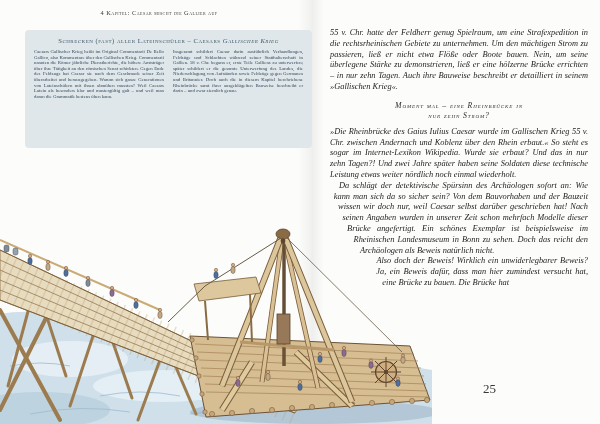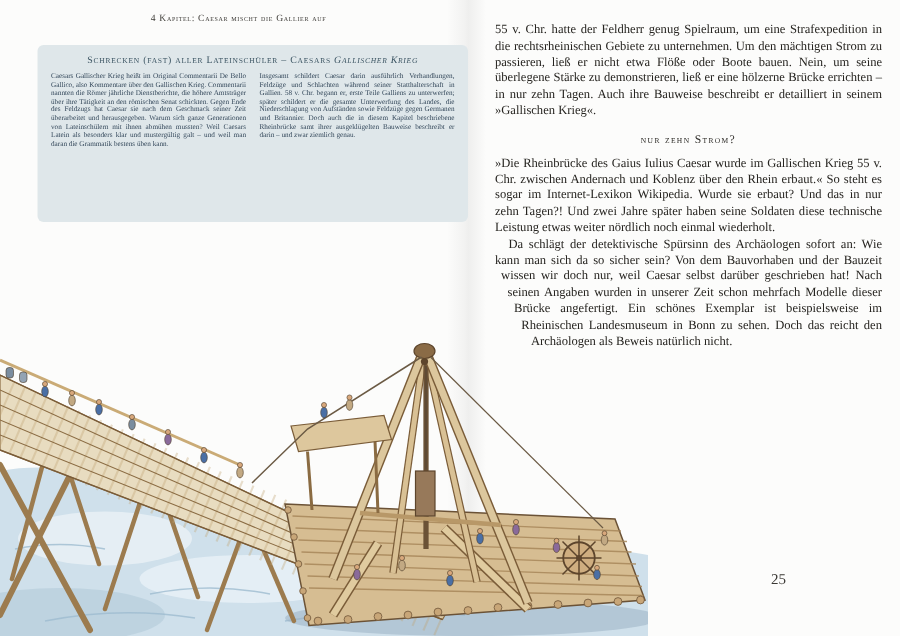--- a/index.html
+++ b/index.html
@@ -30,36 +30,36 @@
     text-align:center;font-variant:small-caps;font-size:6.6px;
     letter-spacing:.5px;color:#3c5563;margin-bottom:5px;white-space:nowrap;
   }
   .infobox-title .it{font-style:italic;}
   .infobox-cols{
     column-count:2;column-gap:9px;
     font-size:4.8px;line-height:5.6px;text-align:justify;color:#33475a;
   }
   
   .textcol{
-    position:absolute;left:330px;top:15px;width:258px;height:394px;
-    font-size:8.4px;line-height:10.8px;text-align:justify;color:#262420;
+    position:absolute;left:330px;top:28px;width:258px;height:394px;
+    font-size:8.4px;line-height:10.8px;text-align:justify;color:#262420;font-style:italic;
   }
   .wrap-shape{
     float:left;width:118px;height:394px;
     shape-outside:polygon(0 165px,16px 205px,34px 235px,48px 252px,62px 280px,75px 318px,96px 360px,115px 394px,0 394px);
     clip-path:polygon(0 0,0 0,0 0);
   }
   .textcol p{margin:0;}
   .textcol p.indent{text-indent:9px;}
   .body-heading{
     text-align:center;font-variant:small-caps;letter-spacing:.9px;
     font-size:7.8px;line-height:10px;color:#2e2c28;margin:8px 0 6px 0;
   }
   .page-number{
-    position:absolute;left:514px;top:381px;font-size:10px;color:#3a3834;
+    position:absolute;left:483px;top:381px;font-size:13px;color:#3a3834;
   }
   .illustration{
     position:absolute;left:0;top:114px;width:432px;height:310px;
   }
 </style>
 </head>
 <body>
 
 <div class="gutter"></div>
 
@@ -255,19 +255,21 @@
           <circle cx="233" cy="151" r="1.7" fill="#d8a87c"></circle>
     </g>
   </g>
 </svg>
 </div>
 
 <div class="textcol">
   <div class="wrap-shape"></div>
   <p>55 v. Chr. hatte der Feldherr genug Spielraum, um eine Strafexpedition in die rechtsrheinischen Gebiete zu unternehmen. Um den mächtigen Strom zu passieren, ließ er nicht etwa Flöße oder Boote bauen. Nein, um seine überlegene Stärke zu demonstrieren, ließ er eine hölzerne Brücke errichten – in nur zehn Tagen. Auch ihre Bauweise beschreibt er detailliert in seinem »Gallischen Krieg«.</p>
   <div class="body-heading">
+    <div>Moment mal – eine Rheinbrücke in</div>
     <div>nur zehn Strom?</div>
   </div>
   <p>»Die Rheinbrücke des Gaius Iulius Caesar wurde im Gallischen Krieg 55 v. Chr. zwischen Andernach und Koblenz über den Rhein erbaut.« So steht es sogar im Internet-Lexikon Wikipedia. Wurde sie erbaut? Und das in nur zehn Tagen?! Und zwei Jahre später haben seine Soldaten diese technische Leistung etwas weiter nördlich noch einmal wiederholt.</p>
   <p class="indent">Da schlägt der detektivische Spürsinn des Archäologen sofort an: Wie kann man sich da so sicher sein? Von dem Bauvorhaben und der Bauzeit wissen wir doch nur, weil Caesar selbst darüber geschrieben hat! Nach seinen Angaben wurden in unserer Zeit schon mehrfach Modelle dieser Brücke angefertigt. Ein schönes Exemplar ist beispielsweise im Rheinischen Landesmuseum in Bonn zu sehen. Doch das reicht den Archäologen als Beweis natürlich nicht.</p>
+  <p class="indent">Also doch der Beweis! Wirklich ein unwiderlegbarer Beweis? Ja, ein Beweis dafür, dass man hier zumindest versucht hat, eine Brücke zu bauen. Die Brücke hat</p>
 </div>
 
 <div class="page-number">25</div>
 
 </body></html>

